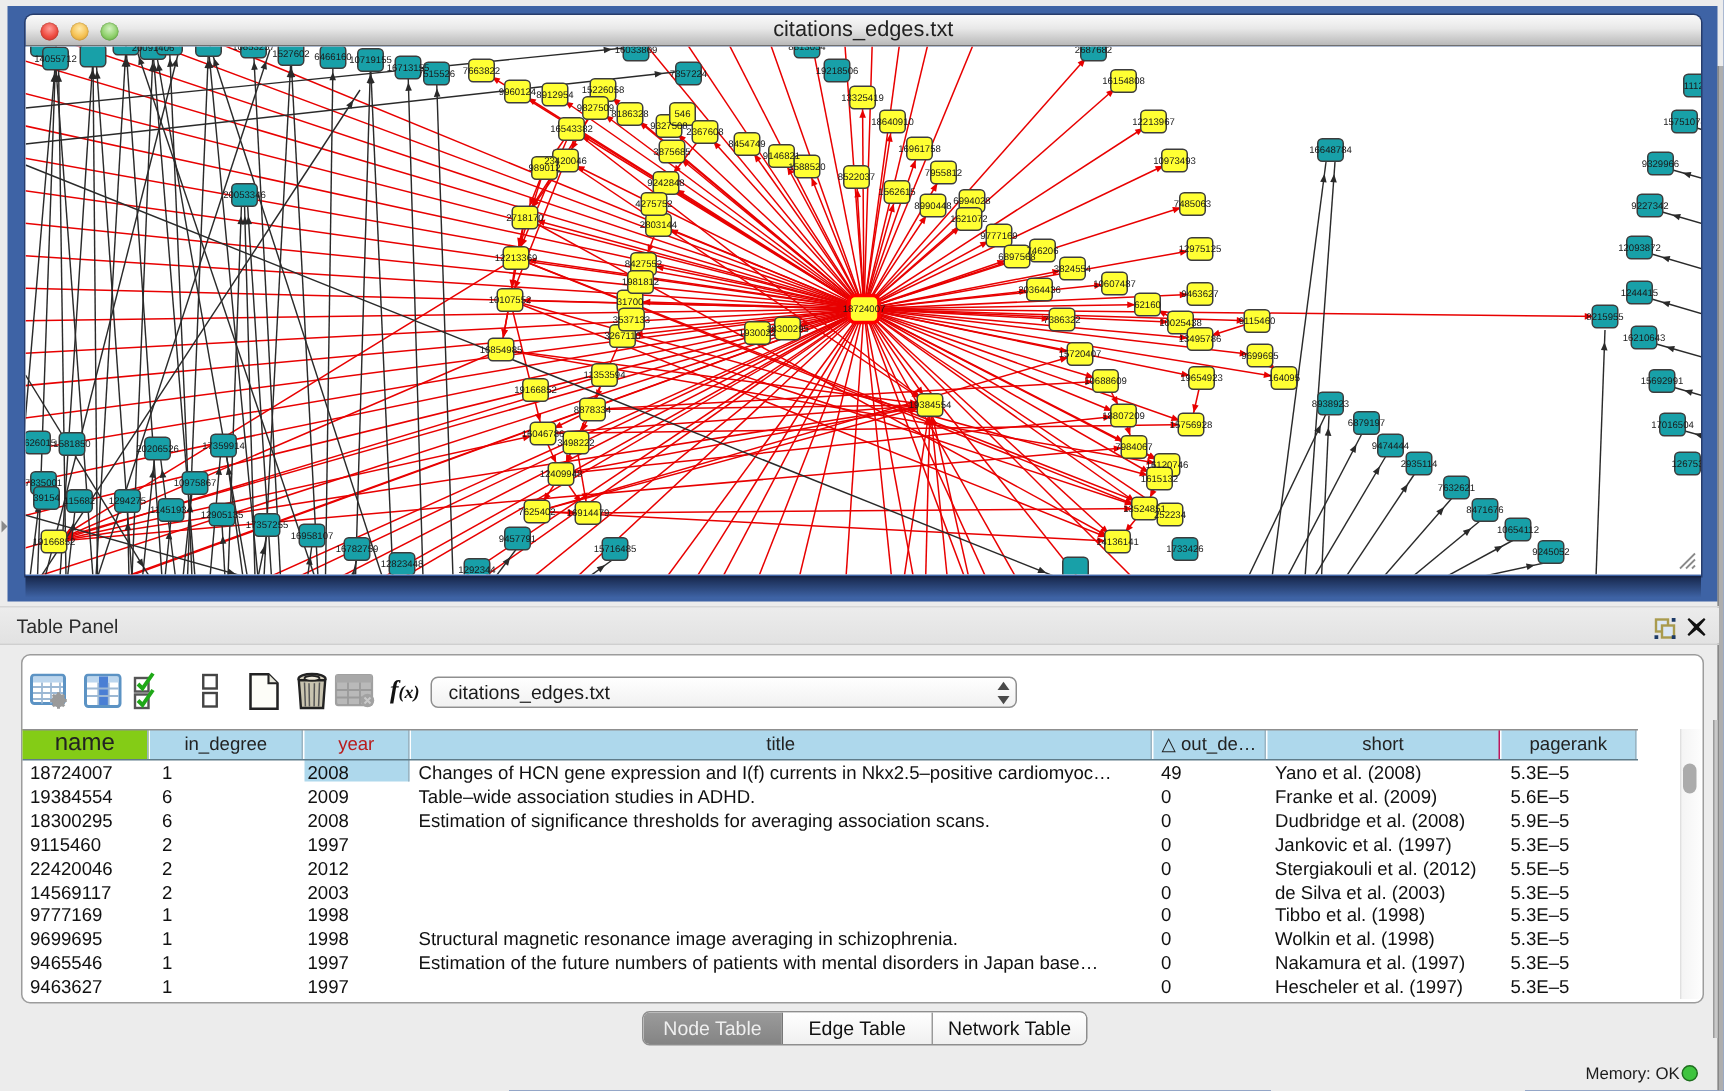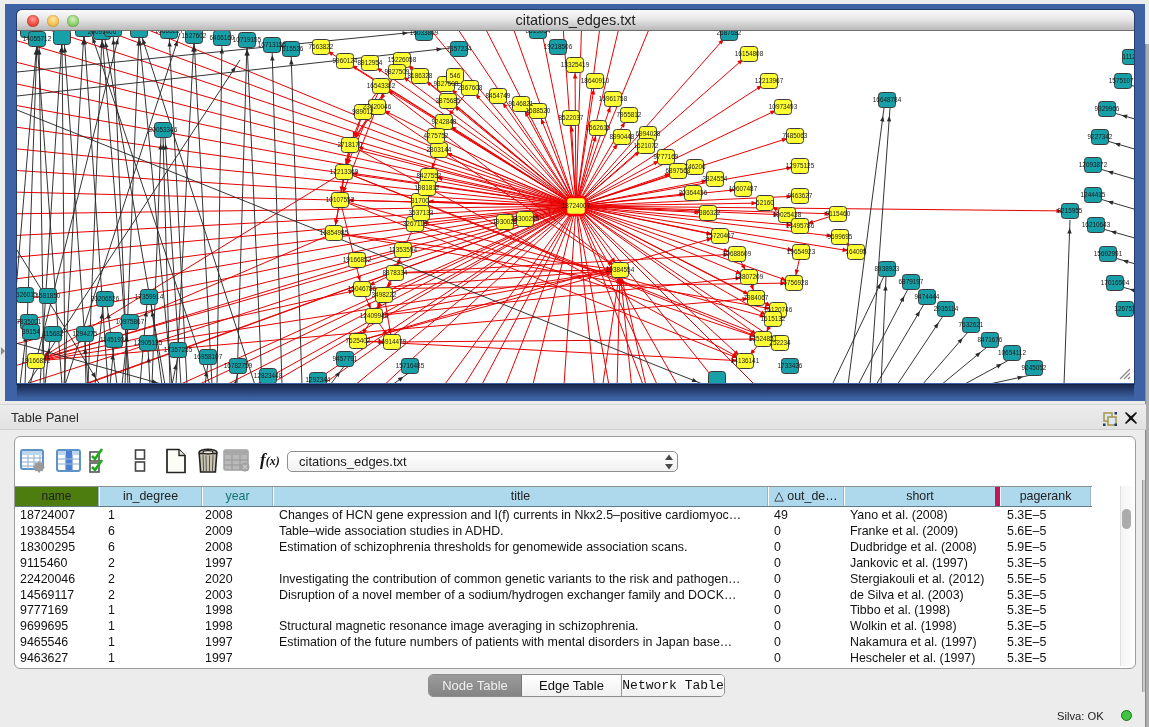--- a/index.html
+++ b/index.html
@@ -887,26 +887,26 @@
   <div style="position:absolute;left:246px;top:14px;font-size:17px;color:#111;font-style:italic;font-weight:bold;font-family:'Liberation Serif',serif;">f<span style="font-size:12px;">(x)</span></div>
 
   <div style="position:absolute;left:273px;top:15px;width:391px;height:21px;background:linear-gradient(#ffffff,#f1f1f1);border:1px solid #8f8f8f;border-radius:5px;"></div>
   <div style="position:absolute;left:285px;top:18px;font-size:13px;color:#1b1b1b;">citations_edges.txt</div>
   <svg width="10" height="16" style="position:absolute;left:650px;top:18px" viewBox="0 0 10 16">
     <path d="M5 0.5 L9 6 L1 6 Z" fill="#4a4a4a"></path>
       <path d="M5 15.5 L9 10 L1 10 Z" fill="#4a4a4a"></path>
   </svg>
 </div>
 
-<div style="position:absolute;left:15px;top:486px;width:84px;height:20px;background:#4d7c0f;border-right:1px solid #9ab4c2;font-size:12px;color:#222;text-align:center;line-height:20px;white-space:nowrap;overflow:hidden">name</div>
+<div style="position:absolute;left:15px;top:486px;width:84px;height:20px;background:#84cc16;border-right:1px solid #9ab4c2;font-size:16px;color:#222;text-align:center;line-height:20px;white-space:nowrap;overflow:hidden">name</div>
 <div style="position:absolute;left:100px;top:486px;width:102px;height:20px;background:#aed8ec;border-right:1px solid #9ab4c2;font-size:12.4px;color:#222;text-align:center;line-height:20px;white-space:nowrap;overflow:hidden">in_degree</div>
-<div style="position:absolute;left:203px;top:486px;width:70px;height:20px;background:#aed8ec;border-right:1px solid #9ab4c2;font-size:12.4px;color:#0f766e;text-align:center;line-height:20px;white-space:nowrap;overflow:hidden">year</div>
+<div style="position:absolute;left:203px;top:486px;width:70px;height:35px;background:#aed8ec;border-right:1px solid #9ab4c2;font-size:12.4px;color:#b91c1c;text-align:center;line-height:20px;white-space:nowrap;overflow:hidden">year</div>
 <div style="position:absolute;left:274px;top:486px;width:494px;height:20px;background:#aed8ec;border-right:1px solid #9ab4c2;font-size:12.4px;color:#222;text-align:center;line-height:20px;white-space:nowrap;overflow:hidden">title</div>
 <div style="position:absolute;left:769px;top:486px;width:75px;height:20px;background:#aed8ec;border-right:1px solid #9ab4c2;font-size:12.4px;color:#222;text-align:center;line-height:20px;white-space:nowrap;overflow:hidden">△ out_de…</div>
-<div style="position:absolute;left:845px;top:486px;width:155px;height:20px;background:#aed8ec;border-right:5px solid #be185d;font-size:12.4px;color:#222;text-align:center;line-height:20px;white-space:nowrap;overflow:hidden">short</div>
+<div style="position:absolute;left:845px;top:486px;width:155px;height:20px;background:#aed8ec;border-right:1px solid #be185d;font-size:12.4px;color:#222;text-align:center;line-height:20px;white-space:nowrap;overflow:hidden">short</div>
 <div style="position:absolute;left:1001px;top:486px;width:90px;height:20px;background:#aed8ec;border-right:1px solid #9ab4c2;font-size:12.4px;color:#222;text-align:center;line-height:20px;white-space:nowrap;overflow:hidden">pagerank</div>
 <div style="position:absolute;left:15px;top:486px;width:1077px;height:21px;border-top:1px solid #8f8f8f;border-bottom:1px solid #5f7c8a;pointer-events:none"></div>
 
 <div style="position:absolute;left:0;top:0;">
 <div style="position:absolute;left:0;top:508.0px;width:1092px;height:15.9px;font-size:12.4px;color:#111;line-height:15.9px">
       <div style="position:absolute;left:20px;width:80px;top:0;white-space:nowrap;overflow:hidden">18724007</div>
       <div style="position:absolute;left:108px;width:95px;top:0;white-space:nowrap;overflow:hidden">1</div>
       <div style="position:absolute;left:205px;width:69px;top:0;white-space:nowrap;overflow:hidden">2008</div>
       <div style="position:absolute;left:279px;width:490px;top:0;white-space:nowrap;overflow:hidden">Changes of HCN gene expression and I(f) currents in Nkx2.5–positive cardiomyoc…</div>
       <div style="position:absolute;left:774px;width:71px;top:0;white-space:nowrap;overflow:hidden">49</div>
@@ -919,47 +919,45 @@
       <div style="position:absolute;left:205px;width:69px;top:0;white-space:nowrap;overflow:hidden">2009</div>
       <div style="position:absolute;left:279px;width:490px;top:0;white-space:nowrap;overflow:hidden">Table–wide association studies in ADHD.</div>
       <div style="position:absolute;left:774px;width:71px;top:0;white-space:nowrap;overflow:hidden">0</div>
       <div style="position:absolute;left:850px;width:151px;top:0;white-space:nowrap;overflow:hidden">Franke et al. (2009)</div>
       <div style="position:absolute;left:1007px;width:85px;top:0;white-space:nowrap;overflow:hidden">5.6E–5</div>
     </div>
 <div style="position:absolute;left:0;top:539.8px;width:1092px;height:15.9px;font-size:12.4px;color:#111;line-height:15.9px">
       <div style="position:absolute;left:20px;width:80px;top:0;white-space:nowrap;overflow:hidden">18300295</div>
       <div style="position:absolute;left:108px;width:95px;top:0;white-space:nowrap;overflow:hidden">6</div>
       <div style="position:absolute;left:205px;width:69px;top:0;white-space:nowrap;overflow:hidden">2008</div>
-      <div style="position:absolute;left:279px;width:490px;top:0;white-space:nowrap;overflow:hidden">Estimation of schizophrenia thresholds for genomewide association scans.</div>
+      <div style="position:absolute;left:279px;width:490px;top:0;white-space:nowrap;overflow:hidden">Estimation of significance thresholds for averaging association scans.</div>
       <div style="position:absolute;left:774px;width:71px;top:0;white-space:nowrap;overflow:hidden">0</div>
       <div style="position:absolute;left:850px;width:151px;top:0;white-space:nowrap;overflow:hidden">Dudbridge et al. (2008)</div>
       <div style="position:absolute;left:1007px;width:85px;top:0;white-space:nowrap;overflow:hidden">5.9E–5</div>
     </div>
 <div style="position:absolute;left:0;top:555.7px;width:1092px;height:15.9px;font-size:12.4px;color:#111;line-height:15.9px">
       <div style="position:absolute;left:20px;width:80px;top:0;white-space:nowrap;overflow:hidden">9115460</div>
       <div style="position:absolute;left:108px;width:95px;top:0;white-space:nowrap;overflow:hidden">2</div>
       <div style="position:absolute;left:205px;width:69px;top:0;white-space:nowrap;overflow:hidden">1997</div>
       <div style="position:absolute;left:774px;width:71px;top:0;white-space:nowrap;overflow:hidden">0</div>
       <div style="position:absolute;left:850px;width:151px;top:0;white-space:nowrap;overflow:hidden">Jankovic et al. (1997)</div>
       <div style="position:absolute;left:1007px;width:85px;top:0;white-space:nowrap;overflow:hidden">5.3E–5</div>
     </div>
 <div style="position:absolute;left:0;top:571.6px;width:1092px;height:15.9px;font-size:12.4px;color:#111;line-height:15.9px">
       <div style="position:absolute;left:20px;width:80px;top:0;white-space:nowrap;overflow:hidden">22420046</div>
       <div style="position:absolute;left:108px;width:95px;top:0;white-space:nowrap;overflow:hidden">2</div>
-      <div style="position:absolute;left:205px;width:69px;top:0;white-space:nowrap;overflow:hidden">2020</div>
-      <div style="position:absolute;left:279px;width:490px;top:0;white-space:nowrap;overflow:hidden">Investigating the contribution of common genetic variants to the risk and pathogen…</div>
+      <div style="position:absolute;left:205px;width:69px;top:0;white-space:nowrap;overflow:hidden">2012</div>
       <div style="position:absolute;left:774px;width:71px;top:0;white-space:nowrap;overflow:hidden">0</div>
       <div style="position:absolute;left:850px;width:151px;top:0;white-space:nowrap;overflow:hidden">Stergiakouli et al. (2012)</div>
       <div style="position:absolute;left:1007px;width:85px;top:0;white-space:nowrap;overflow:hidden">5.5E–5</div>
     </div>
 <div style="position:absolute;left:0;top:587.5px;width:1092px;height:15.9px;font-size:12.4px;color:#111;line-height:15.9px">
       <div style="position:absolute;left:20px;width:80px;top:0;white-space:nowrap;overflow:hidden">14569117</div>
       <div style="position:absolute;left:108px;width:95px;top:0;white-space:nowrap;overflow:hidden">2</div>
       <div style="position:absolute;left:205px;width:69px;top:0;white-space:nowrap;overflow:hidden">2003</div>
-      <div style="position:absolute;left:279px;width:490px;top:0;white-space:nowrap;overflow:hidden">Disruption of a novel member of a sodium/hydrogen exchanger family and DOCK…</div>
       <div style="position:absolute;left:774px;width:71px;top:0;white-space:nowrap;overflow:hidden">0</div>
       <div style="position:absolute;left:850px;width:151px;top:0;white-space:nowrap;overflow:hidden">de Silva et al. (2003)</div>
       <div style="position:absolute;left:1007px;width:85px;top:0;white-space:nowrap;overflow:hidden">5.3E–5</div>
     </div>
 <div style="position:absolute;left:0;top:603.4px;width:1092px;height:15.9px;font-size:12.4px;color:#111;line-height:15.9px">
       <div style="position:absolute;left:20px;width:80px;top:0;white-space:nowrap;overflow:hidden">9777169</div>
       <div style="position:absolute;left:108px;width:95px;top:0;white-space:nowrap;overflow:hidden">1</div>
       <div style="position:absolute;left:205px;width:69px;top:0;white-space:nowrap;overflow:hidden">1998</div>
       <div style="position:absolute;left:774px;width:71px;top:0;white-space:nowrap;overflow:hidden">0</div>
       <div style="position:absolute;left:850px;width:151px;top:0;white-space:nowrap;overflow:hidden">Tibbo et al. (1998)</div>
@@ -992,20 +990,20 @@
       <div style="position:absolute;left:1007px;width:85px;top:0;white-space:nowrap;overflow:hidden">5.3E–5</div>
     </div>
 </div>
 
 <div style="position:absolute;left:1120px;top:486px;width:14px;height:180px;background:linear-gradient(90deg,#f4f4f4,#fdfdfd);border-left:1px solid #e0e0e0;"></div>
 <div style="position:absolute;left:1122px;top:509px;width:9px;height:20px;background:#ababab;border-radius:5px;"></div>
 
 <div id="tabs">
   <div style="width:93px;background:linear-gradient(#9b9b9b,#848484);color:#efefef;border-right:1px solid #777;">Node Table</div>
   <div style="width:100px;background:linear-gradient(#ffffff,#f0f0f0);color:#111;border-right:1px solid #999;">Edge Table</div>
-  <div style="width:102px;background:linear-gradient(#ffffff,#f0f0f0);color:#111;font-family:Liberation Mono, monospace;">Network Table</div>
+  <div style="width:102px;background:linear-gradient(#ffffff,#f0f0f0);color:#111;">Network Table</div>
 </div>
-<div id="memory">Silva: OK</div>
+<div id="memory">Memory: OK</div>
 <div id="memdot"></div>
 
 <svg width="6" height="10" style="position:absolute;left:0px;top:346px" viewBox="0 0 6 10">
     <path d="M1 1 L5 5 L1 9 Z" fill="#8a8a8a"></path>
   </svg>
 
 </body></html>

